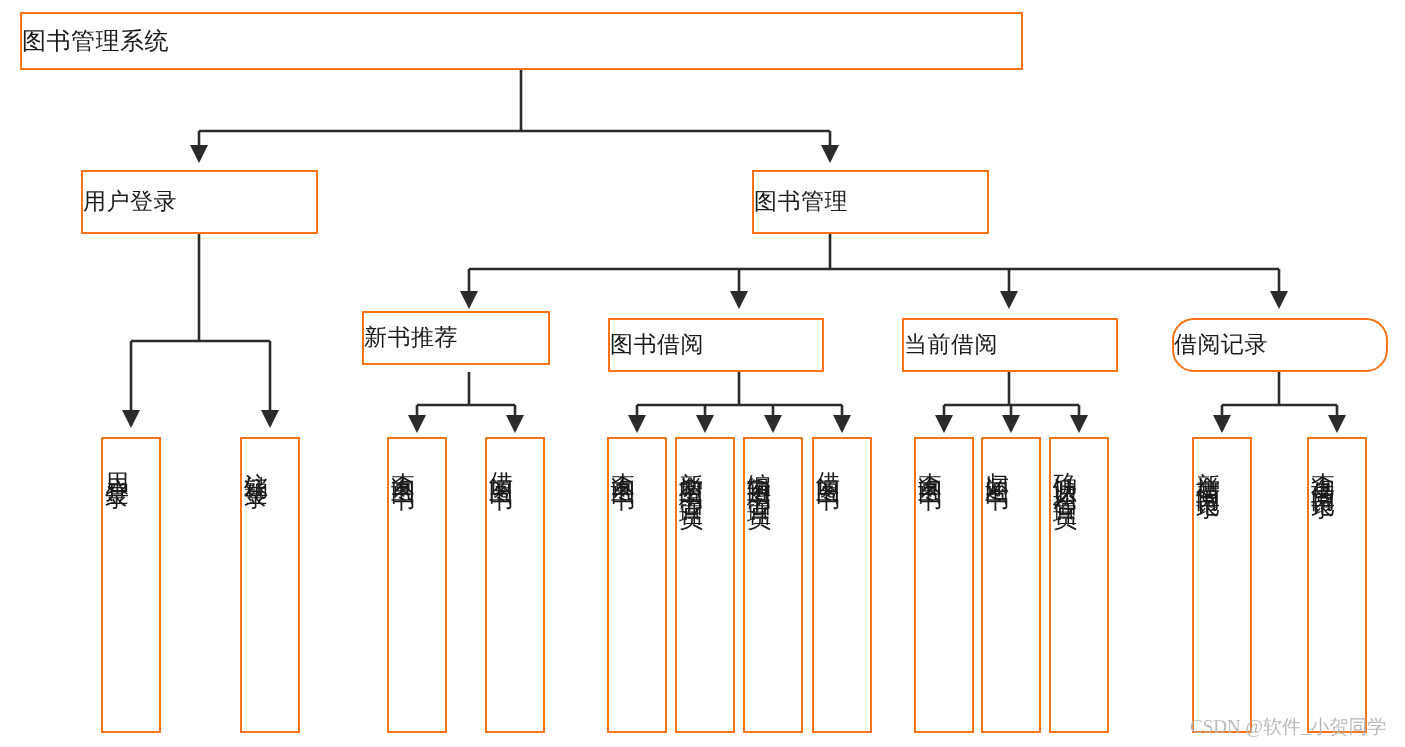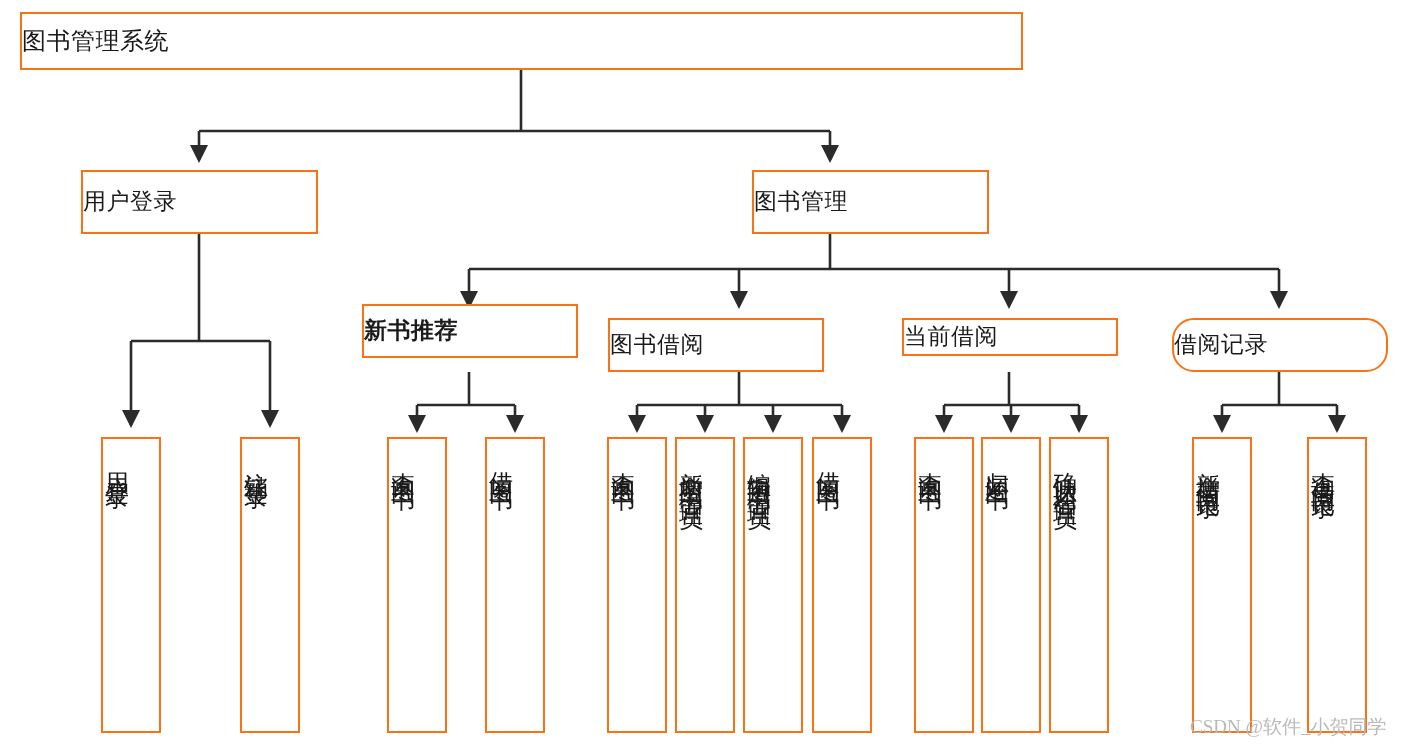--- a/index.html
+++ b/index.html
@@ -126,29 +126,29 @@
   </div>
 
   <div class="node horiz" style="left:81px; top:170px; width:237px; height:64px;">
     <span class="label">用户登录</span>
   </div>
 
   <div class="node horiz" style="left:711px; top:170px; width:237px; height:64px;margin-left:41px;">
     <span class="label">图书管理</span>
   </div>
 
-  <div class="node horiz" style="left:362px; top:304px; width:216px; height:54px;font-weight:bold;">
+  <div class="node horiz" style="left:362px; top:311px; width:188px; height:54px;">
     <span class="label">新书推荐</span>
   </div>
 
   <div class="node horiz" style="left:608px; top:318px; width:216px; height:54px;">
     <span class="label">图书借阅</span>
   </div>
 
-  <div class="node horiz" style="left:902px; top:318px; width:216px; height:38px;">
+  <div class="node horiz" style="left:902px; top:318px; width:216px; height:54px;">
     <span class="label">当前借阅</span>
   </div>
 
   <div class="node horiz" style="left:1172px; top:318px; width:216px; height:54px;border-radius:22px;">
     <span class="label">借阅记录</span>
   </div>
 
   <div class="node vert" style="left:101px; top:437px; width:60px; height:296px;">
     <span class="label">用户登录</span>
   </div>

